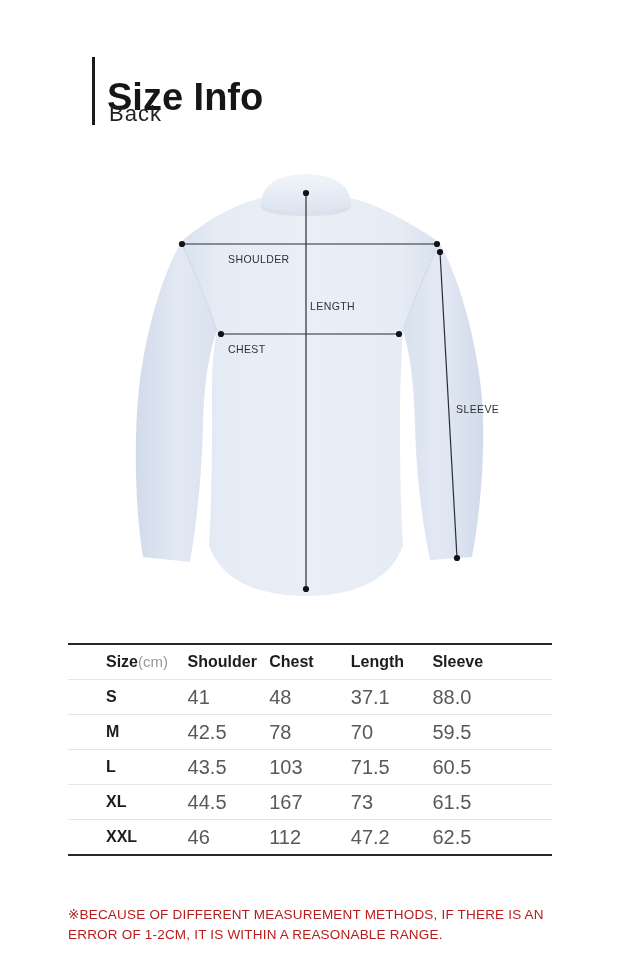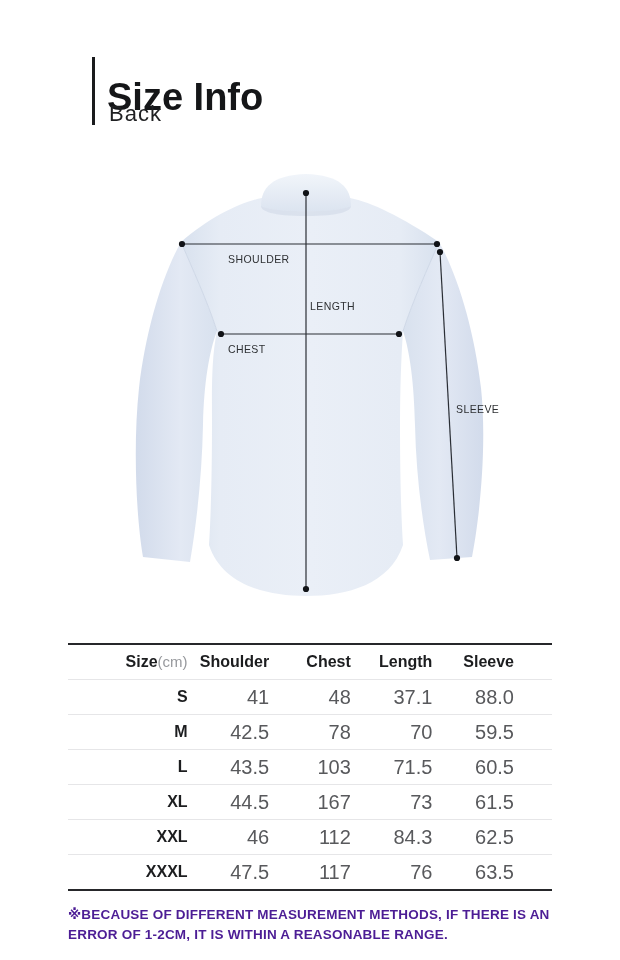--- a/index.html
+++ b/index.html
@@ -21,31 +21,31 @@
   .m-label.length{left:310px;top:300px;}
   .m-label.chest{left:228px;top:343px;}
   .m-label.sleeve{left:456px;top:403px;}
   
   .size-table{
     position:absolute;left:68px;top:643px;width:484px;box-sizing:border-box;
     border-top:2px solid #26272a;border-bottom:2px solid #26272a;
   }
   .t-row{
     display:grid;grid-template-columns:repeat(5,1fr);align-items:center;
-    height:34px;padding:0 38px;border-bottom:1px solid #e6e6e8;text-align:right;
+    height:34px;padding:0 38px;border-bottom:1px solid #e6e6e8;text-align:left;
   }
   .t-row:last-child{border-bottom:none;}
   .th{font-weight:700;font-size:16px;color:#1c1d1f;white-space:nowrap;}
   .unit{font-weight:400;font-size:15px;color:#97999d;}
   .size-cell{font-weight:700;font-size:16px;color:#1c1d1f;}
   .val{font-size:20px;color:#58595c;}
   
   .footnote{
     position:absolute;left:68px;top:891px;width:486px;
-    font-size:13.5px;font-weight:700;color:#4c1d95;line-height:20px;letter-spacing:0.2px;
+    font-size:13.5px;font-weight:400;color:#b91c1c;line-height:20px;letter-spacing:0.2px;
   }
 </style>
 </head>
 <body>
 
 <div class="page">
 
   <div class="accent-bar"></div>
   <h1 class="title">Size Info</h1>
   <div class="subtitle">Back</div>
@@ -148,29 +148,22 @@
       <div class="size-cell">XL</div>
       <div class="val">44.5</div>
       <div class="val">167</div>
       <div class="val">73</div>
       <div class="val">61.5</div>
     </div>
     <div class="t-row">
       <div class="size-cell">XXL</div>
       <div class="val">46</div>
       <div class="val">112</div>
-      <div class="val">84.3</div>
+      <div class="val">47.2</div>
       <div class="val">62.5</div>
-    </div>
-    <div class="t-row">
-      <div class="size-cell">XXXL</div>
-      <div class="val">47.5</div>
-      <div class="val">117</div>
-      <div class="val">76</div>
-      <div class="val">63.5</div>
     </div>
   </section>
 
   <p class="footnote">
     <span>※BECAUSE OF DIFFERENT MEASUREMENT METHODS, IF THERE IS AN</span><br>
     <span>ERROR OF 1-2CM, IT IS WITHIN A REASONABLE RANGE.</span>
   </p>
 
 </div>
 

